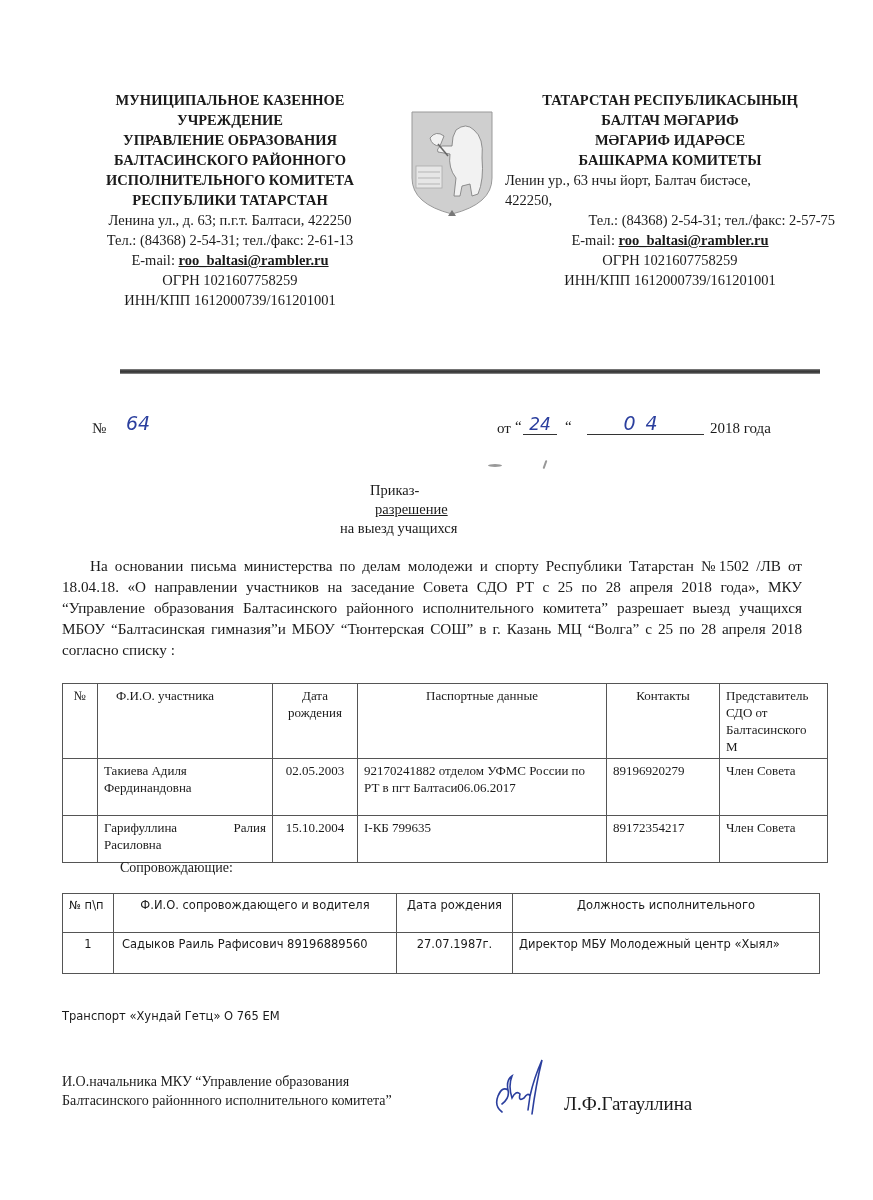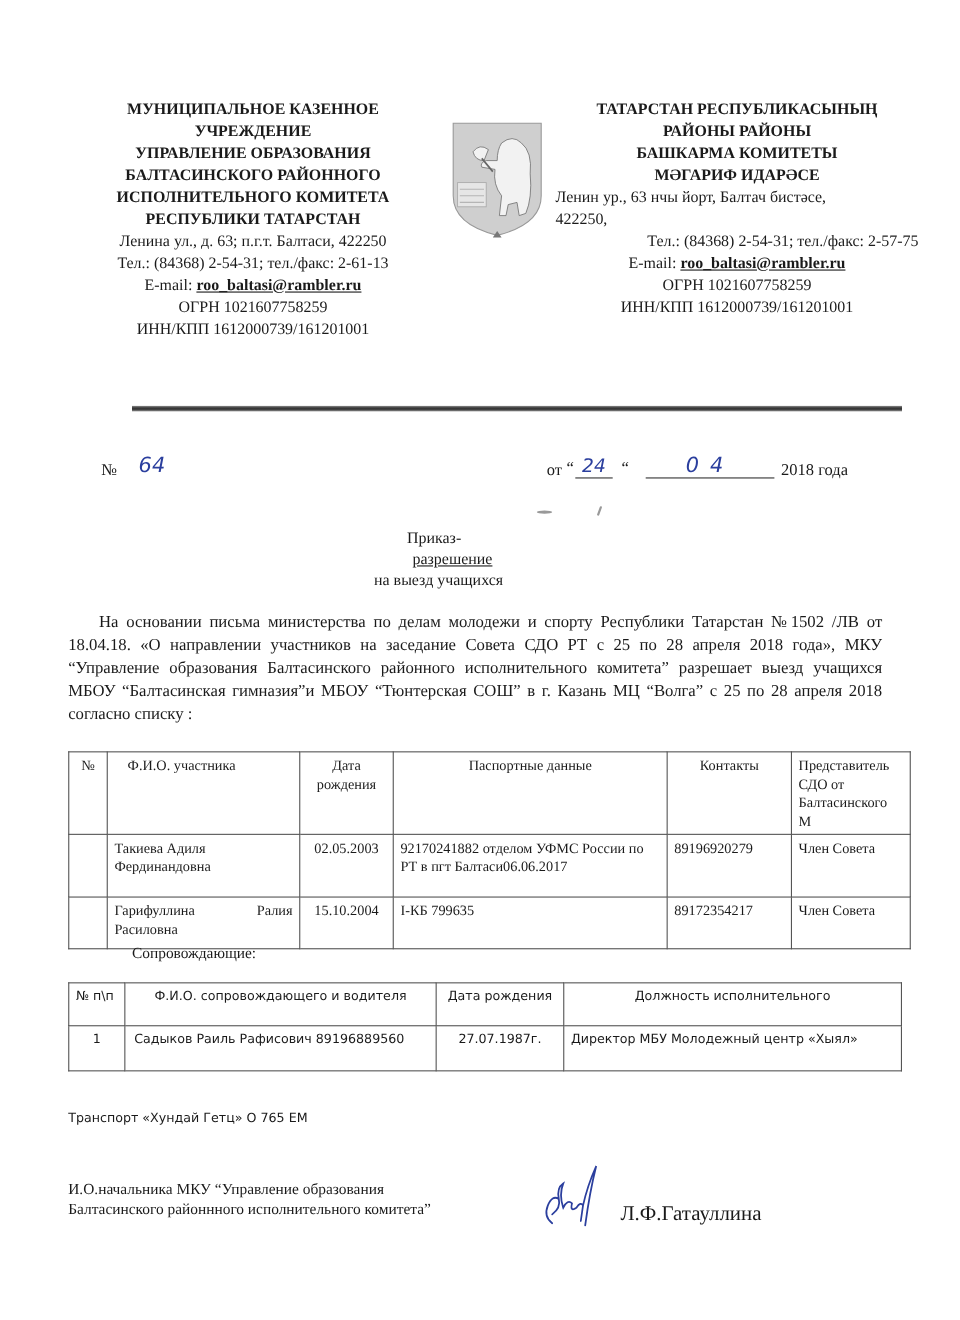--- a/index.html
+++ b/index.html
@@ -74,23 +74,23 @@
     <path d="M10 64 H32 M10 70 H32 M10 76 H32" stroke="#b5b5b5" stroke-width="1"></path>
     <path d="M48 22 Q58 14 66 22 Q76 30 74 50 Q76 72 70 86 L64 88 L62 76 L54 78 L52 88 L46 88 L48 70 Q40 60 42 46 L30 44 Q28 40 34 38 L44 38 Q44 28 48 22 Z" fill="#f2f2f2" stroke="#777" stroke-width="0.8"></path>
     <path d="M22 30 Q28 22 36 28 L32 38 Q24 38 22 30 Z" fill="#f2f2f2" stroke="#777" stroke-width="0.8"></path>
     <path d="M30 36 L40 48" stroke="#666" stroke-width="1.5"></path>
     <path d="M44 102 L40 108 L48 108 Z" fill="#777"></path>
   </svg>
 </div>
 
 <div id="hdr-right" class="abs hdr">
   <div class="b">ТАТАРСТАН РЕСПУБЛИКАСЫНЫҢ</div>
-  <div class="b">РАЙОНЫ РАЙОНЫ</div>
+  <div class="b">БАЛТАЧ МӘГАРИФ</div>
+  <div class="b">МӘГАРИФ ИДАРӘСЕ</div>
   <div class="b">БАШКАРМА КОМИТЕТЫ</div>
-  <div class="b">МӘГАРИФ ИДАРӘСЕ</div>
   <div class="addr">Ленин ур., 63 нчы йорт, Балтач бистәсе,</div>
   <div class="addr">422250,</div>
   <div class="addr2">Тел.: (84368) 2-54-31; тел./факс: 2-57-75</div>
   <div><span>E-mail: </span><u>roo_baltasi@rambler.ru</u></div>
   <div>ОГРН 1021607758259</div>
   <div>ИНН/КПП 1612000739/161201001</div>
 </div>
 
 <div id="rule" class="abs"></div>
 

